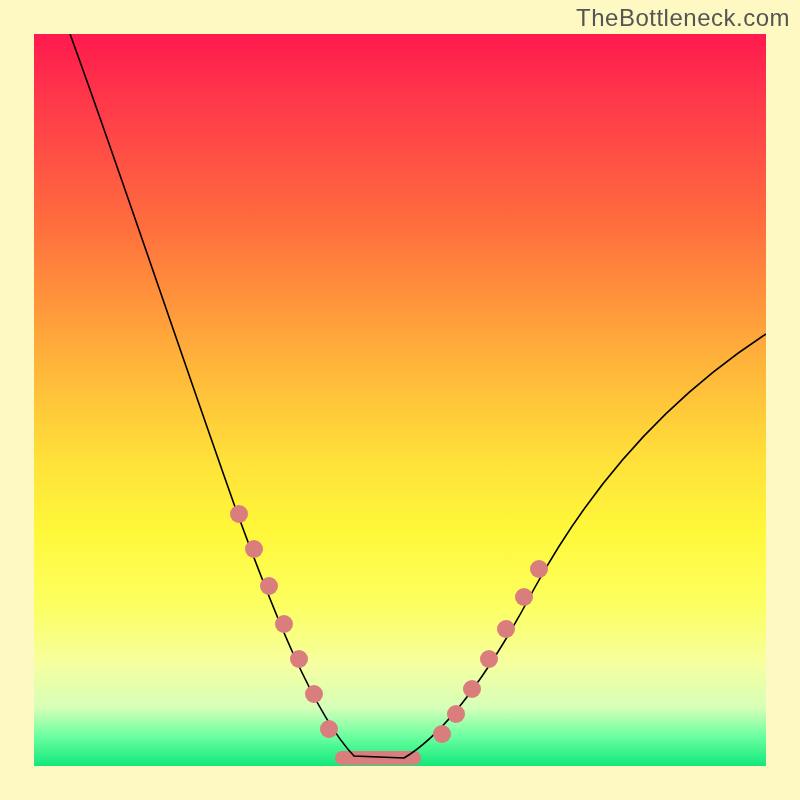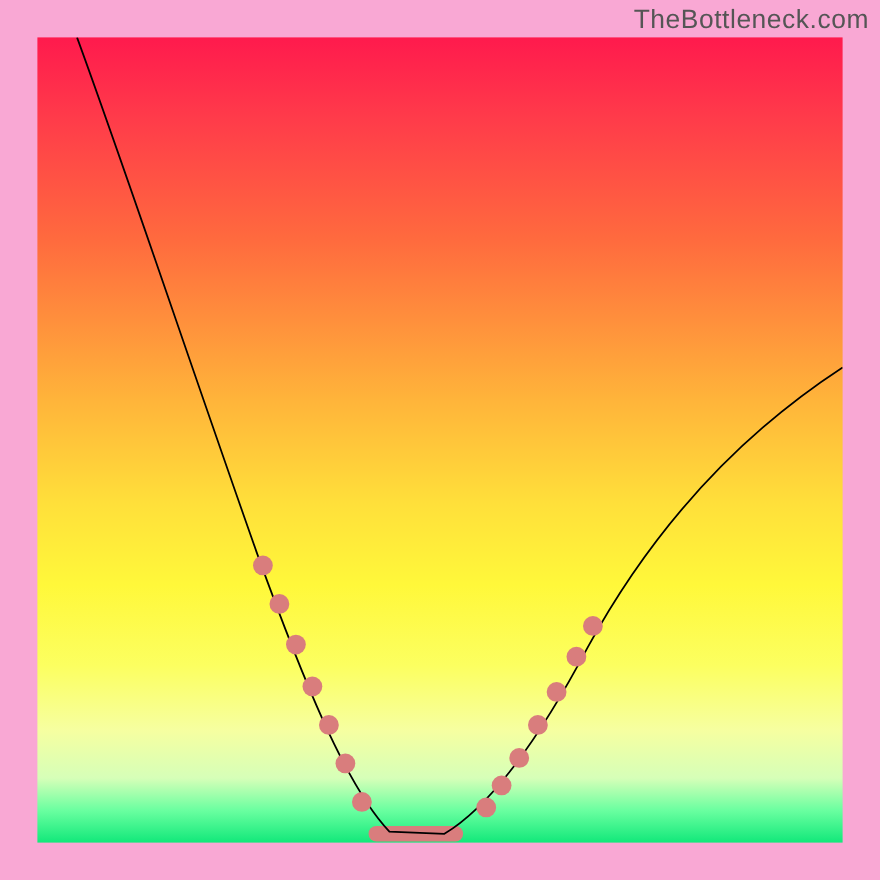--- a/index.html
+++ b/index.html
@@ -8,21 +8,21 @@
     width: 800px;
     height: 800px;
     overflow: hidden;
     background: #000;
     font-family: Arial, Helvetica, sans-serif;
   }
   .frame {
     position: absolute;
     top: 0; left: 0;
     width: 800px; height: 800px;
-    background: #f9a8d4;
+    background: #fef9c3;
   }
   .plot {
     position: absolute;
     top: 34px;
     left: 34px;
     width: 732px;
     height: 732px;
     
     background: linear-gradient(to bottom,
       #ff1a4d 0%,

